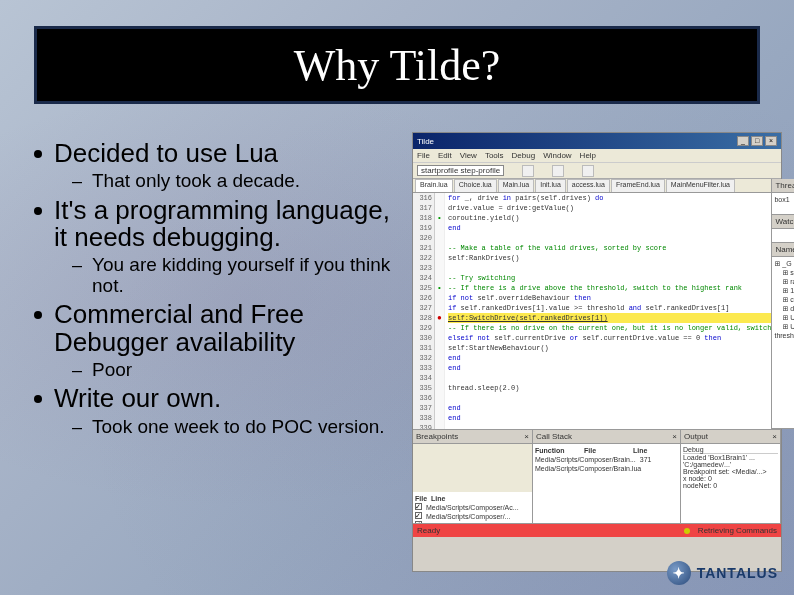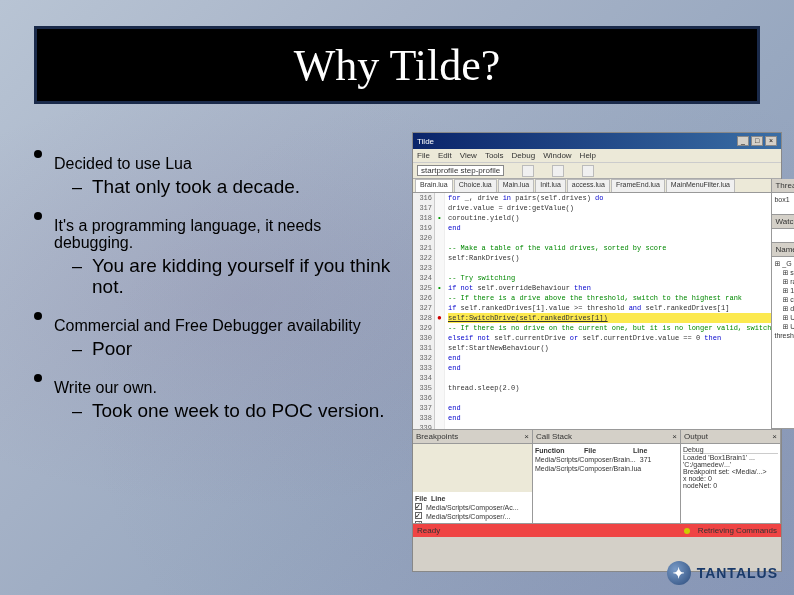--- a/index.html
+++ b/index.html
@@ -50,23 +50,22 @@
   .bullet-l1 .dot {
     width: 8px;
     height: 8px;
     background: #000;
     border-radius: 50%;
     margin-top: 10px;
     margin-right: 12px;
     flex-shrink: 0;
   }
   .bullet-l1 .txt {
-    font-size: 16px;
+    font-size: 26px;
     line-height: 1.05;
-    margin-top: 16px;
   }
   .bullet-l2 {
     display: flex;
     align-items: flex-start;
     margin-left: 38px;
     margin-bottom: 4px;
     margin-top: 2px;
   }
   .bullet-l2 .dash {
     font-size: 18px;
@@ -363,22 +362,22 @@
         <div class="ss-lines" id="codelines">
             <div><span class="kw">for</span> _, drive <span class="kw">in</span> pairs(self.drives) <span class="kw">do</span></div>
             <div>    drive.value = drive:getValue()</div>
             <div>    coroutine.yield()</div>
             <div><span class="kw">end</span></div>
             <div>&nbsp;</div>
             <div><span class="cm">-- Make a table of the valid drives, sorted by score</span></div>
             <div>self:RankDrives()</div>
             <div>&nbsp;</div>
             <div><span class="cm">-- Try switching</span></div>
+            <div>    <span class="cm">-- If there is a drive above the threshold, switch to the highest rank</span></div>
             <div><span class="kw">if</span> <span class="kw">not</span> self.overrideBehaviour <span class="kw">then</span></div>
-            <div>    <span class="cm">-- If there is a drive above the threshold, switch to the highest rank</span></div>
             <div>    <span class="kw">if</span> self.rankedDrives[1].value &gt;= threshold <span class="kw">and</span> self.rankedDrives[1]</div>
             <div class="hl">        self:SwitchDrive(self.rankedDrives[1])</div>
             <div>    <span class="cm">-- If there is no drive on the current one, but it is no longer valid, switch</span></div>
             <div>    <span class="kw">elseif</span> <span class="kw">not</span> self.currentDrive <span class="kw">or</span> self.currentDrive.value == 0 <span class="kw">then</span></div>
             <div>        self:StartNewBehaviour()</div>
             <div>    <span class="kw">end</span></div>
             <div><span class="kw">end</span></div>
             <div>&nbsp;</div>
             <div>thread.sleep(2.0)</div>
             <div>&nbsp;</div>

